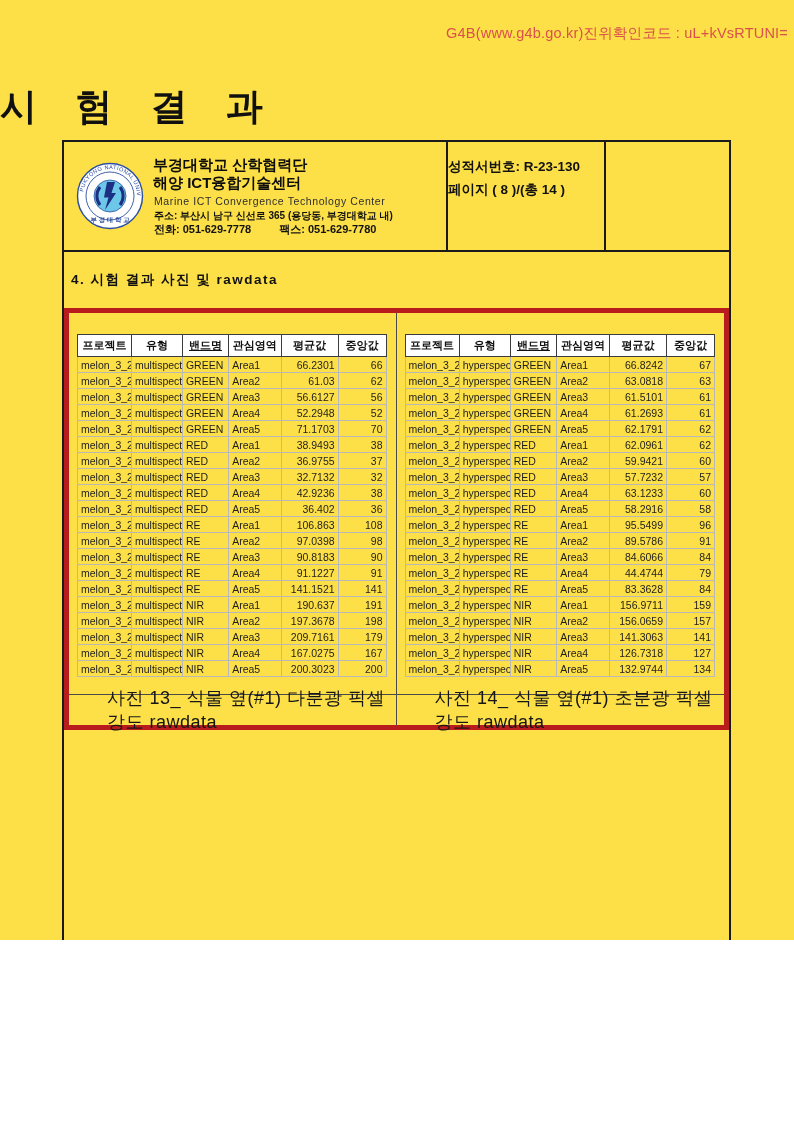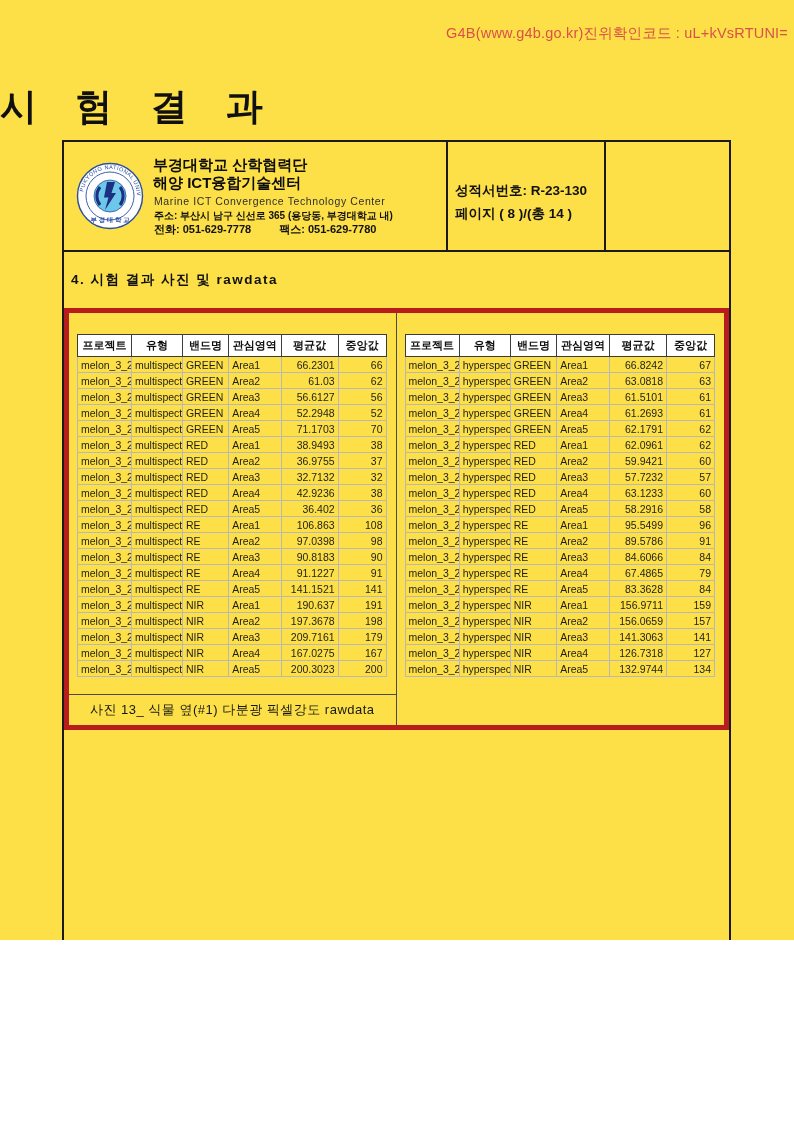--- a/index.html
+++ b/index.html
@@ -13,21 +13,21 @@
   .title { position:absolute; top:82px; left:0; width:100%; 
            font-size:37px; font-weight:bold; letter-spacing:14px; color:#101010; }
 
   .pagebox { position:absolute; left:62px; top:140px; width:669px; height:853px;
              border:2px solid #1a1a1a; }
 
   .headbox { display:flex; height:110px; border-bottom:2px solid #1a1a1a; }
   .head-left { width:384px; border-right:2px solid #1a1a1a; display:flex;
                align-items:center; padding:6px 0 6px 12px; }
   .head-mid { width:158px; border-right:2px solid #1a1a1a; display:flex;
-              flex-direction:column; justify-content:center; gap:5px; padding:16px 4px 4px 7px; }
+              flex-direction:column; justify-content:flex-start; gap:5px; padding:16px 4px 4px 0; }
   .head-right { flex:1; }
 
   .logo { flex:0 0 auto; margin-right:9px; }
   .org-text { line-height:1.25; }
   .org1, .org2 { font-weight:bold; font-size:15px; color:#0d0d0d; }
   .org-en { font-size:10.5px; color:#2e2e2e; letter-spacing:0.6px; margin:2px 0 2px 1px; }
   .org-addr { font-size:10px; font-weight:bold; margin-left:1px; }
   .org-tel { font-size:11px; font-weight:bold; margin-left:1px; display:flex; gap:28px;text-align:right; }
 
   .rep-line { font-size:13.5px; font-weight:bold; white-space:nowrap; }
@@ -36,27 +36,27 @@
 
   .tables-box { position:absolute; left:0; right:0; top:166px; height:422px;
                 border:5px solid #b91c1c; display:flex; }
   .tcell { width:50%; display:flex; flex-direction:column; }
   .tcell.left { border-right:1px solid #4a4a4a; }
   .sheet-wrap { flex:1; padding:21px 9px 0 8px; }
   table.sheet { border-collapse:collapse; width:100%; table-layout:fixed; }
   .sheet th { border:1.5px solid #3c3c3c; font-weight:bold; height:22px;
               padding:0 2px; font-size:11px; background:#fff; white-space:nowrap; overflow:hidden; }
   .sheet th:nth-child(1){ width:17.5%; } .sheet th:nth-child(2){ width:16.5%; }
-  .sheet th:nth-child(3){ width:15%; }   .sheet th:nth-child(4){ width:17%; }
+  .sheet th:nth-child(3){ width:15%;text-decoration:underline; }   .sheet th:nth-child(4){ width:17%; }
   .sheet th:nth-child(5){ width:18.5%; } .sheet th:nth-child(6){ width:15.5%; }
   .sheet td { border:1px solid #b8b8b8; height:16px; padding:0 3px;
               font-size:10.5px; color:#1d1d1d; white-space:nowrap; overflow:hidden; }
   .sheet td.num { text-align:right; }
   .caption { height:31px; border-top:1px solid #4a4a4a; display:flex; align-items:center;
-             justify-content:center; font-size:13px; letter-spacing:0.5px; color:#161616; }
+             justify-content:center; font-size:18px; letter-spacing:0.5px; color:#161616;padding-left:38px; }
 
   .doc-code { position:absolute; left:55px; top:1006px; font-size:10px; font-weight:normal; }
   .gray-bar { position:absolute; left:265px; top:1009px; width:480px; height:7px; background:#a0a0a0; }
 
   .qr { position:absolute; left:33px; top:1036px; }
   .noise-block { position:absolute; top:1048px; width:167px; height:60px;
                  border-bottom:2px solid #8d8d8d; overflow:hidden; }
   .noise-block .corner { position:absolute; left:0; top:0; width:9px; height:9px;
       background:linear-gradient(135deg,#6b6b6b 0 3px,rgba(0,0,0,0) 3px 5px,#6b6b6b 5px 7px,rgba(0,0,0,0) 7px); }
   .nb1{ left:98px; } .nb2{ left:273px; } .nb3{ left:448px; } .nb4{ left:623px; width:171px; }
@@ -436,21 +436,21 @@
                   <td class="txt">RE</td>
                   <td class="txt">Area3</td>
                   <td class="num">84.6066</td>
                   <td class="num">84</td>
                 </tr>
                 <tr>
                   <td class="txt">melon_3_2</td>
                   <td class="txt">hyperspec</td>
                   <td class="txt">RE</td>
                   <td class="txt">Area4</td>
-                  <td class="num">67.4865</td>
+                  <td class="num">44.4744</td>
                   <td class="num">79</td>
                 </tr>
                 <tr>
                   <td class="txt">melon_3_2</td>
                   <td class="txt">hyperspec</td>
                   <td class="txt">RE</td>
                   <td class="txt">Area5</td>
                   <td class="num">83.3628</td>
                   <td class="num">84</td>
                 </tr>
@@ -490,20 +490,21 @@
                   <td class="txt">melon_3_2</td>
                   <td class="txt">hyperspec</td>
                   <td class="txt">NIR</td>
                   <td class="txt">Area5</td>
                   <td class="num">132.9744</td>
                   <td class="num">134</td>
                 </tr>
               </tbody>
           </table>
         </div>
+        <div class="caption">사진 14_ 식물 옆(#1) 초분광 픽셀강도 rawdata</div>
       </div>
     </div>
 
   </div>
 
   <div class="doc-code">LMCC-TP-16-06(01)</div>
   <div class="gray-bar"></div>
 
   <svg class="qr" width="62" height="76" viewBox="0 0 62 76">
     <rect width="62" height="76" fill="#ffffff"></rect>

